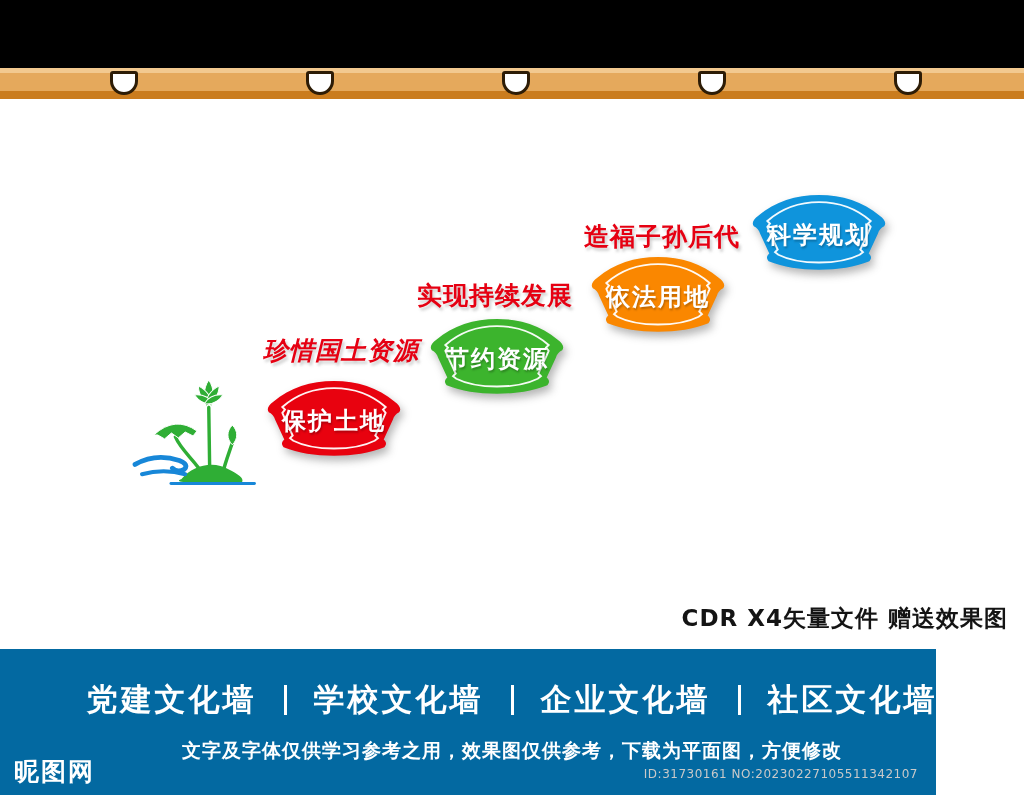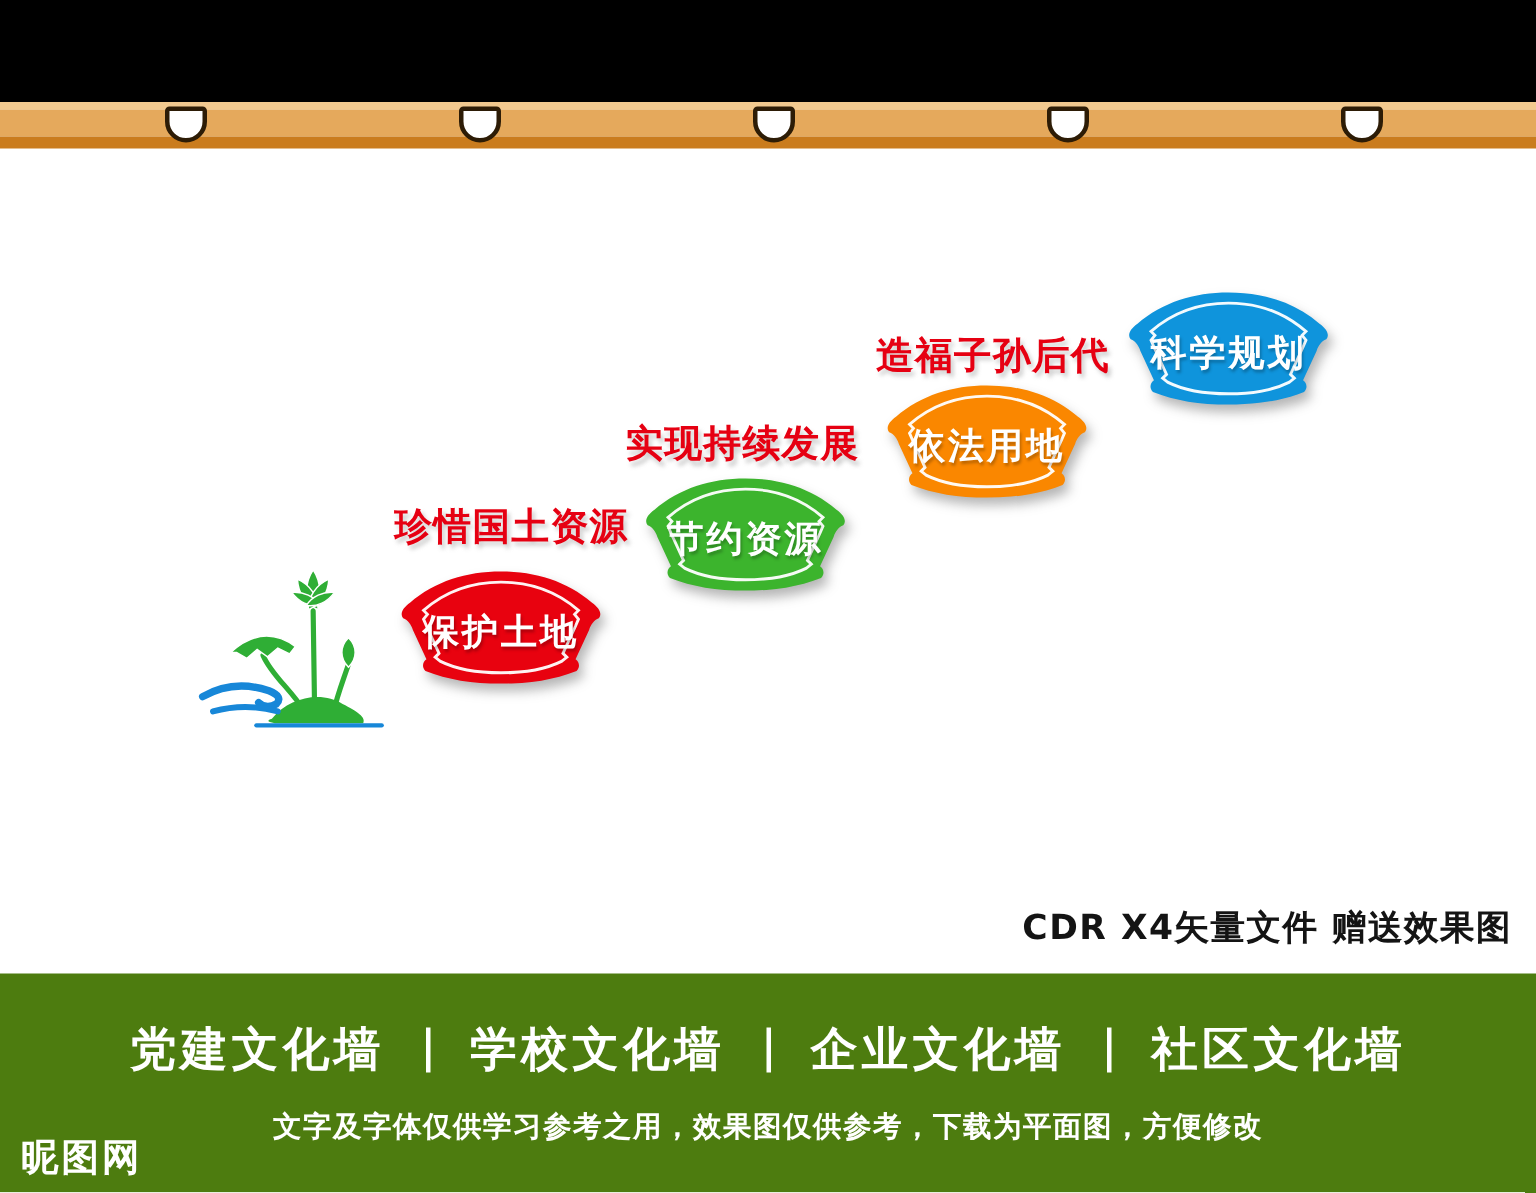--- a/index.html
+++ b/index.html
@@ -23,33 +23,33 @@
   .fan-label{position:absolute;left:0;top:26px;width:100%;text-align:center;
              color:#ffffff;font-size:24px;font-weight:bold;letter-spacing:2px;
              text-shadow:1px 2px 2px rgba(0,0,0,0.25);white-space:nowrap;}
   .f0{left:263px;top:379px;}
   .f1{left:426px;top:317px;}
   .f2{left:587px;top:255px;}
   .f3{left:748px;top:193px;}
 
   .slogan{position:absolute;width:230px;text-align:center;font-size:25px;font-weight:900;
           letter-spacing:1px;text-shadow:2px 3px 3px rgba(130,130,130,0.4);white-space:nowrap;}
-  .s0{left:226px;top:334px;}
+  .s0{left:226px;top:334px;font-style:italic;}
   .s1{left:380px;top:279px;}
   .s2{left:547px;top:220px;}
 
   
   .lotus{position:absolute;left:132px;top:378px;width:128px;height:110px;}
 
   
   .cdr-note{position:absolute;right:16px;top:603px;font-size:23px;font-weight:900;
             color:#141414;letter-spacing:1px;white-space:nowrap;margin-left:38px;}
 
   
-  .footer{position:absolute;left:0;top:649px;width:1024px;height:146px;background:#4d7c0f;}
+  .footer{position:absolute;left:0;top:649px;width:936px;height:146px;background:#0369a1;}
   .cat-row{position:absolute;left:0;top:30px;width:1024px;display:flex;justify-content:center;
            align-items:center;gap:27px;}
   .cat-item{color:#ffffff;font-size:31px;font-weight:900;letter-spacing:3px;white-space:nowrap;}
   .cat-sep{width:3px;height:30px;background:#ffffff;}
   .disclaimer{position:absolute;left:0;top:79px;width:1024px;text-align:center;color:#ffffff;
               font-size:19px;font-weight:600;letter-spacing:1px;white-space:nowrap;margin-top:10px;}
   .brand{position:absolute;left:14px;bottom:7px;display:flex;align-items:baseline;gap:8px;color:#ffffff;}
   .brand-cn{font-size:25px;font-weight:900;letter-spacing:2px;}
   .brand-url{font-size:19px;font-weight:700;}
   .id-text{position:absolute;right:18px;bottom:14px;color:#c9c9c9;font-size:12px;letter-spacing:0.5px;}
@@ -140,15 +140,16 @@
       <span class="cat-item">学校文化墙</span>
       <span class="cat-sep"></span>
       <span class="cat-item">企业文化墙</span>
       <span class="cat-sep"></span>
       <span class="cat-item">社区文化墙</span>
     </div>
     <div class="disclaimer">文字及字体仅供学习参考之用，效果图仅供参考，下载为平面图，方便修改</div>
     <div class="brand">
       <span class="brand-cn">昵图网</span>
     </div>
+    <div class="id-text">ID:31730161 NO:20230227105511342107</div>
   </div>
 
 </div>
 
 </body></html>

